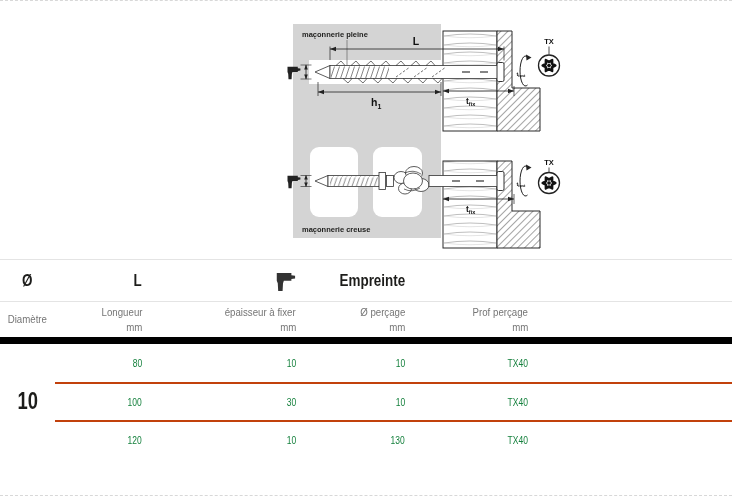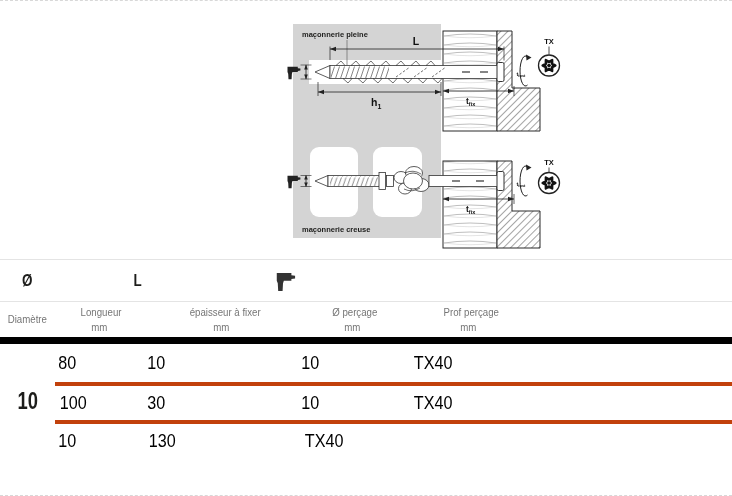--- a/index.html
+++ b/index.html
@@ -23,34 +23,34 @@
   .spec-table{position:absolute;top:258px;left:0;width:732px;border-top:1px solid #e4e4e4;background:#fff}
   .gridrow{display:grid;grid-template-columns:55px 89px 154px 109px 123px 150px}
   .thead{height:42px;border-bottom:1px solid #e4e4e4}
   .hc{display:flex;align-items:center;justify-content:flex-end;padding-right:2px}
   .hc.center{justify-content:center;padding-right:0}
   .hsym{font-weight:700;font-size:16px;color:#1d1d1b;display:inline-block;
         transform:scaleX(.84);transform-origin:right center;white-space:nowrap}
   .hc.center .hsym{transform-origin:center center}
   .hsym sub{font-size:10px}
   .tsub{height:42px;border-bottom:7px solid #000000;color:#757575;font-size:11px}
-  .sc{display:flex;flex-direction:column;align-items:center;justify-content:center;
+  .sc{display:flex;flex-direction:column;align-items:flex-end;justify-content:center;
       padding-right:2px;line-height:1.35}
   .sc.center{align-items:center;padding-right:0}
   .sc span{display:inline-block;transform:scaleX(.88);transform-origin:right center;white-space:nowrap}
   .sc.center span{transform-origin:center center}
   .tbody{display:flex}
   .diacell{width:55px;display:flex;align-items:center;justify-content:center;
            font-weight:700;font-size:23px;color:#1d1d1b}
   .diacell span{display:inline-block;transform:scaleX(.8)}
   .rows{flex:1}
   .trow{display:grid;grid-template-columns:89px 154px 109px 123px 150px;height:38px}
-  .trow + .trow{border-top:4px solid #c2410c}
-  .dc{display:flex;align-items:center;justify-content:flex-start;padding-right:2px;
-      font-size:19px;color:#000000}
+  .trow + .trow{border-top:2px solid #c2410c}
+  .dc{display:flex;align-items:center;justify-content:flex-end;padding-right:2px;
+      font-size:10px;color:#15803d}
   .dc span{display:inline-block;transform:scaleX(.85);transform-origin:right center;white-space:nowrap}
   .hdrill{display:block}
 </style>
 </head>
 <body>
 
 <div class="screen">
 
   <svg class="diagram" width="732" height="258" viewBox="0 0 732 258">
     <defs>
@@ -229,20 +229,23 @@
           <span class="hsym">Ø</span>
         </div>
       <div class="hc">
           <span class="hsym">L</span>
         </div>
       <div class="hc">
         <svg class="hdrill" viewBox="0 0 14 15.5" width="20" height="22">
           <path d="M0.5,2.2 L10.8,2.2 L10.8,3.7 L13.4,4.1 L13.4,6 L10.8,6.4 L10.8,7.6 L5.5,7.6 L4.9,9.3 L4.6,14.8 L1.5,14.8 L1.2,9.3 L0.5,7.6 Z" fill="#333"></path>
         </svg>
       </div>
+      <div class="hc">
+          <span class="hsym">Empreinte</span>
+        </div>
     </div>
 
     <div class="gridrow tsub">
       <div class="sc center">
           <span>Diamètre</span>
         </div>
       <div class="sc">
           <span>Longueur</span>
           <span>mm</span>
         </div>
@@ -288,20 +291,23 @@
               <span>30</span>
             </div>
           <div class="dc">
               <span>10</span>
             </div>
           <div class="dc">
               <span>TX40</span>
             </div>
         </div>
         <div class="trow">
+          <div class="dc">
+              <span>120</span>
+            </div>
           <div class="dc">
               <span>10</span>
             </div>
           <div class="dc">
               <span>130</span>
             </div>
           <div class="dc">
               <span>TX40</span>
             </div>
         </div>

